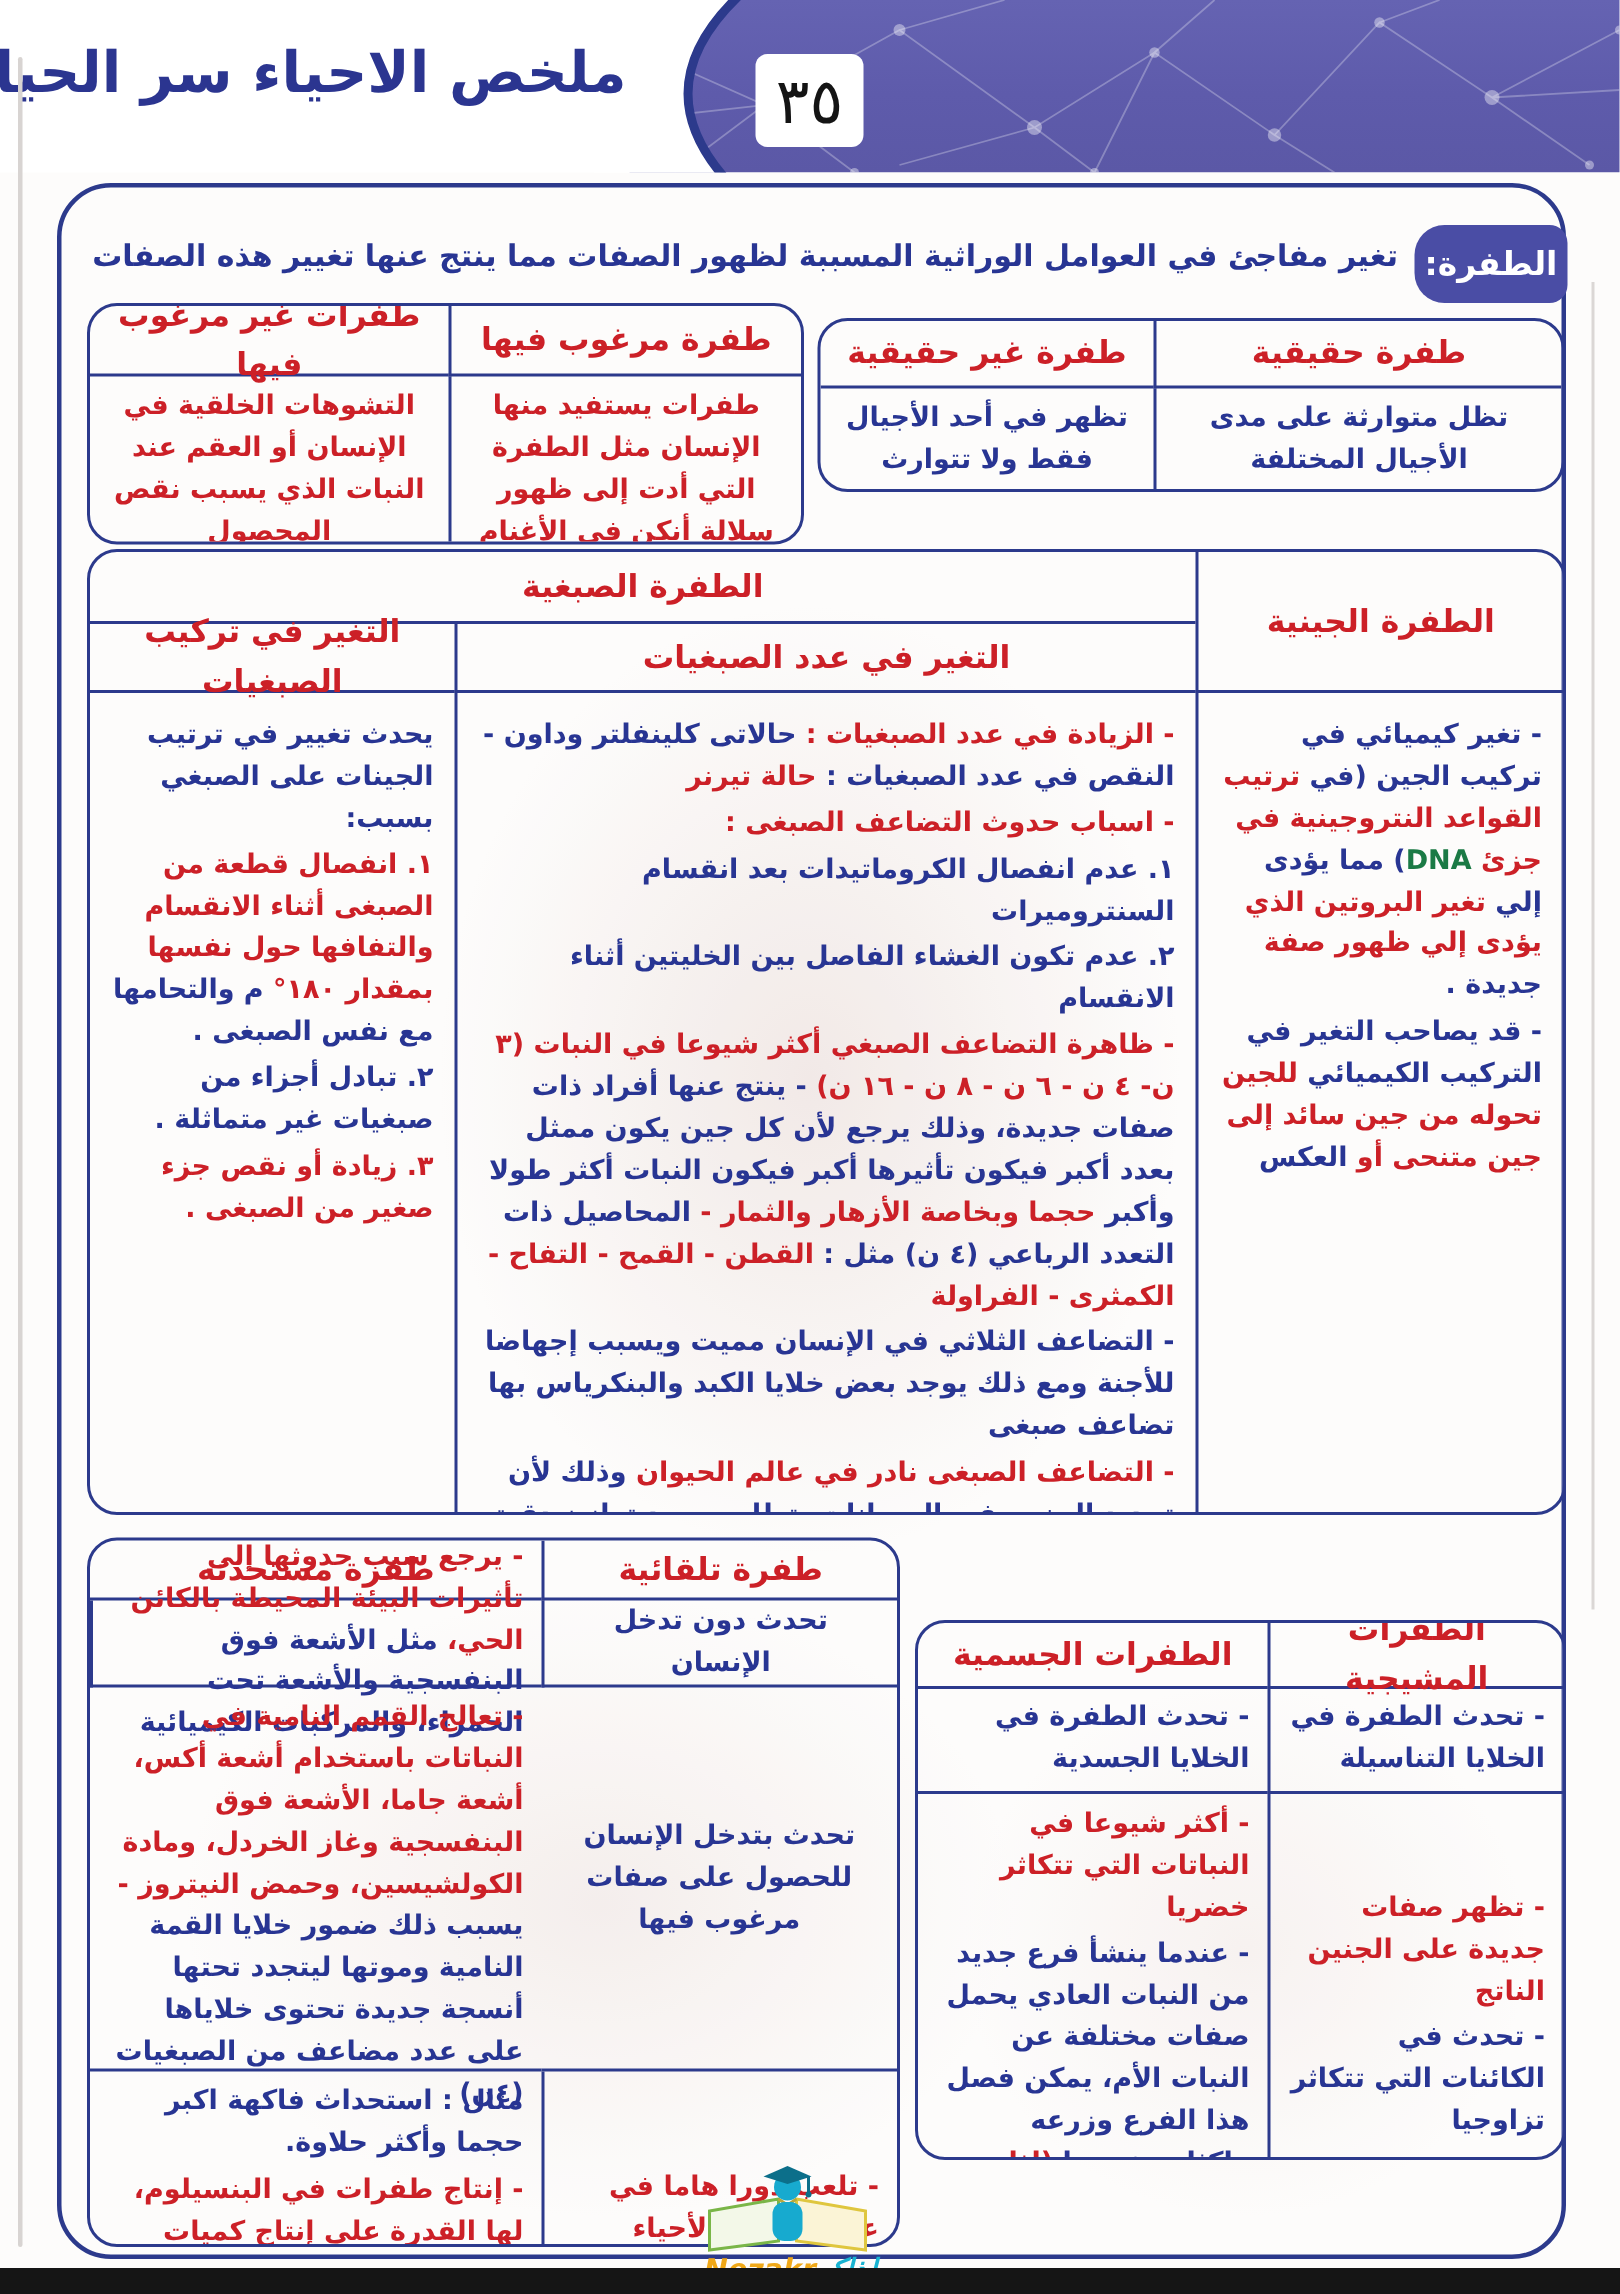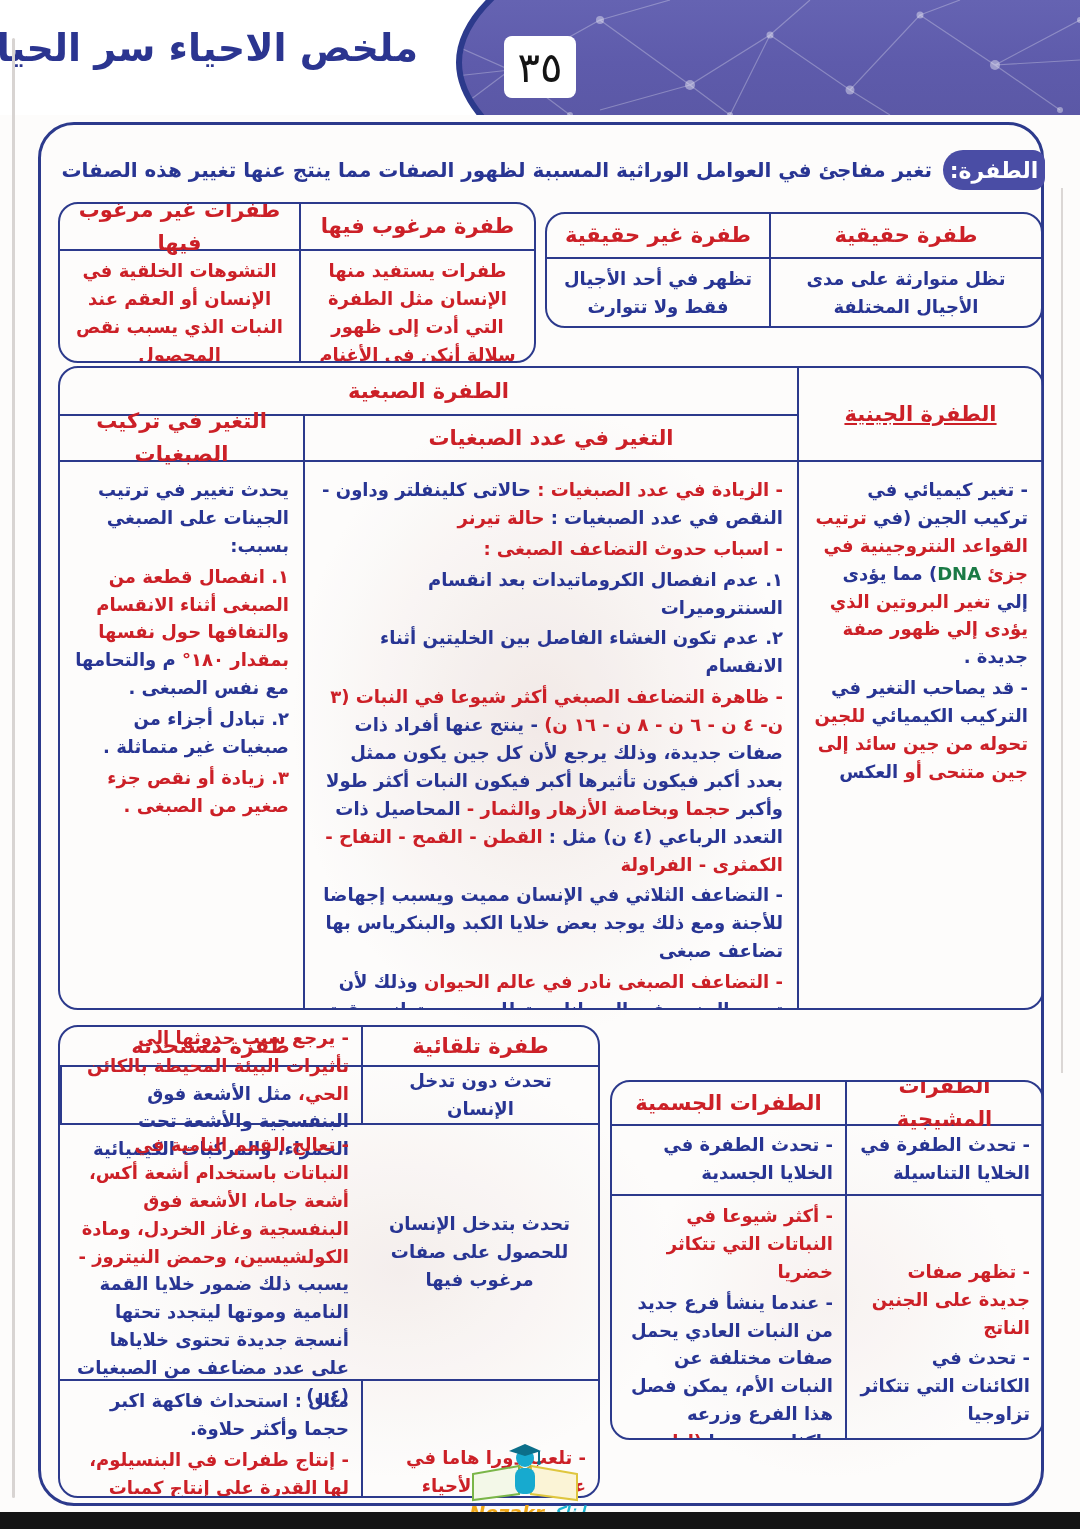--- a/index.html
+++ b/index.html
@@ -32,21 +32,21 @@
   
   .wm{position:absolute;border-radius:50%;pointer-events:none;}
   .wm1{left:290px;top:400px;width:500px;height:640px;background:radial-gradient(ellipse at center, rgba(213,187,180,0.34), rgba(213,187,180,0) 70%);}
   .wm2{left:120px;top:1060px;width:560px;height:420px;background:radial-gradient(ellipse at center, rgba(220,198,192,0.30), rgba(220,198,192,0) 70%);}
   .wm3{left:640px;top:1120px;width:380px;height:360px;background:radial-gradient(ellipse at center, rgba(224,203,198,0.25), rgba(224,203,198,0) 70%);}
 
   
   .frame{position:absolute;left:38px;top:122px;width:1006px;height:1384px;border:3px solid var(--navy);border-radius:36px;}
 
   
-  .def-pill{position:absolute;left:943px;top:150px;width:102px;height:40px;background:var(--pill);border-radius:20px 12px 12px 20px;display:flex;align-items:center;justify-content:center;color:#ffffff;font-size:22px;}
+  .def-pill{position:absolute;left:943px;top:150px;width:102px;height:52px;background:var(--pill);border-radius:20px 12px 12px 20px;display:flex;align-items:center;justify-content:center;color:#ffffff;font-size:22px;}
   .def-text{position:absolute;right:148px;top:158px;white-space:nowrap;color:var(--blue);font-size:20px;}
 
   
   .tbl{position:absolute;border:2px solid var(--navy);border-radius:20px;overflow:hidden;display:grid;background:rgba(255,255,255,0.15);}
   .cell{padding:6px 12px;font-size:18px;line-height:1.55;}
   .th{display:flex;align-items:center;justify-content:center;color:var(--red);font-size:21px;text-align:center;}
   .bb{border-bottom:2px solid var(--navy);}
   .bl{border-left:2px solid var(--navy);}
   .center{display:flex;align-items:center;justify-content:center;text-align:center;}
   .seg-red{color:var(--red);}
@@ -54,21 +54,21 @@
   .seg-green{color:var(--green);}
   .tline{margin-bottom:3px;}
 
   
   .t-desired{left:58px;top:202px;width:478px;height:161px;grid-template-columns:235px 1fr;grid-template-rows:47px 1fr;}
   
   .t-real{left:545px;top:212px;width:498px;height:116px;grid-template-columns:272px 1fr;grid-template-rows:45px 1fr;}
 
   
   .t-big{left:58px;top:366px;width:986px;height:644px;grid-template-columns:245px 1fr 243px;grid-template-rows:48px 46px 1fr;}
-  .bt-gene-h{grid-column:1;grid-row:1/3;text-decoration:underline;}
+  .bt-gene-h{grid-column:1;grid-row:1/3;}
   .bt-chrom-h{grid-column:2/4;grid-row:1;}
   .bt-num-h{grid-column:2;grid-row:2;}
   .bt-struct-h{grid-column:3;grid-row:2;}
   .bt-gene-b{grid-column:1;grid-row:3;}
   .bt-num-b{grid-column:2;grid-row:3;}
   .bt-struct-b{grid-column:3;grid-row:3;}
   .t-big .cell{padding:14px 14px;}
 
   
   .t-induced{left:58px;top:1025px;width:542px;height:473px;grid-template-columns:237px 1fr;grid-template-rows:40px 58px 256px 1fr;}

